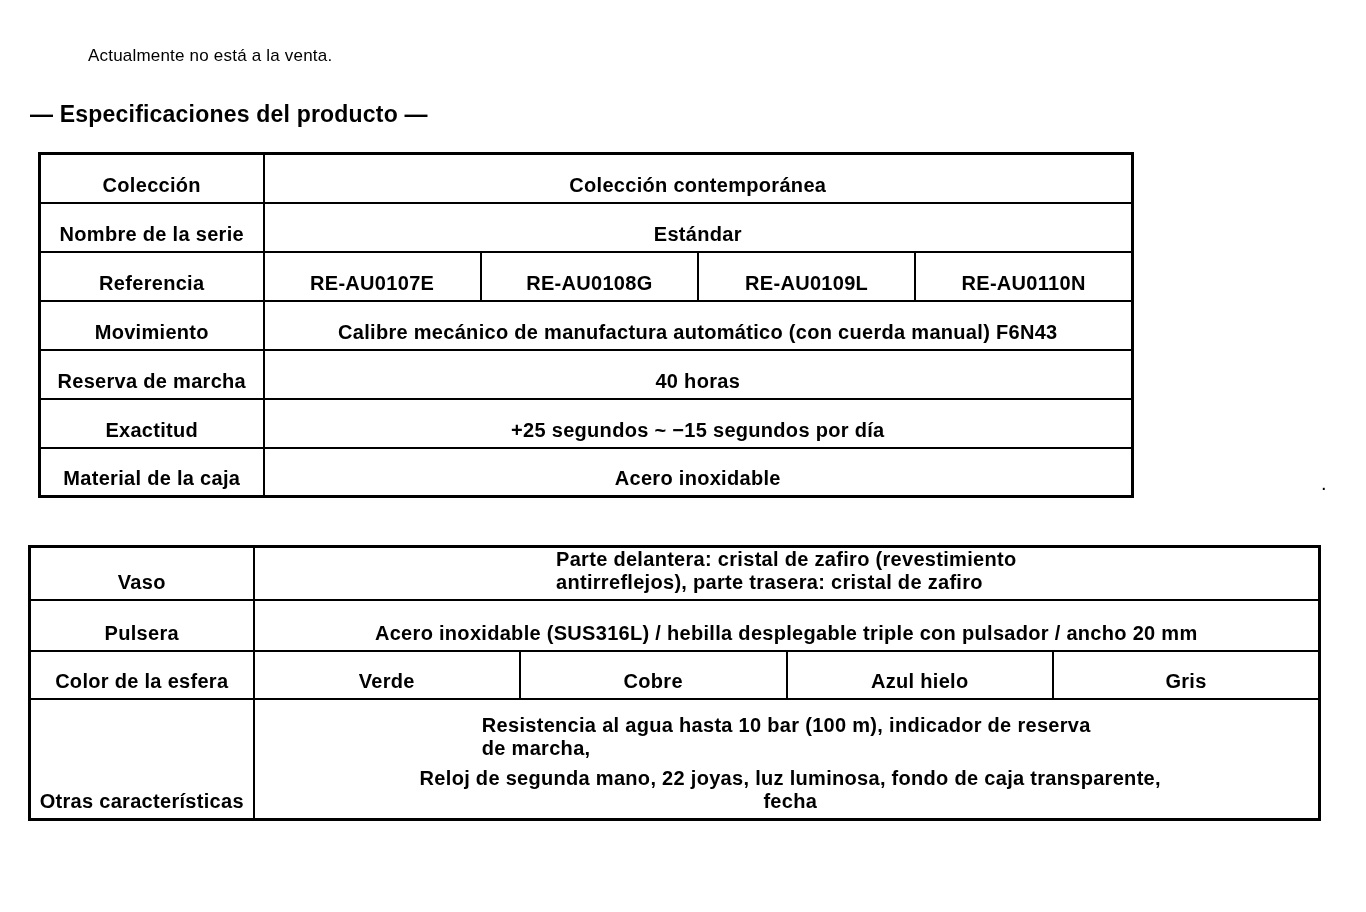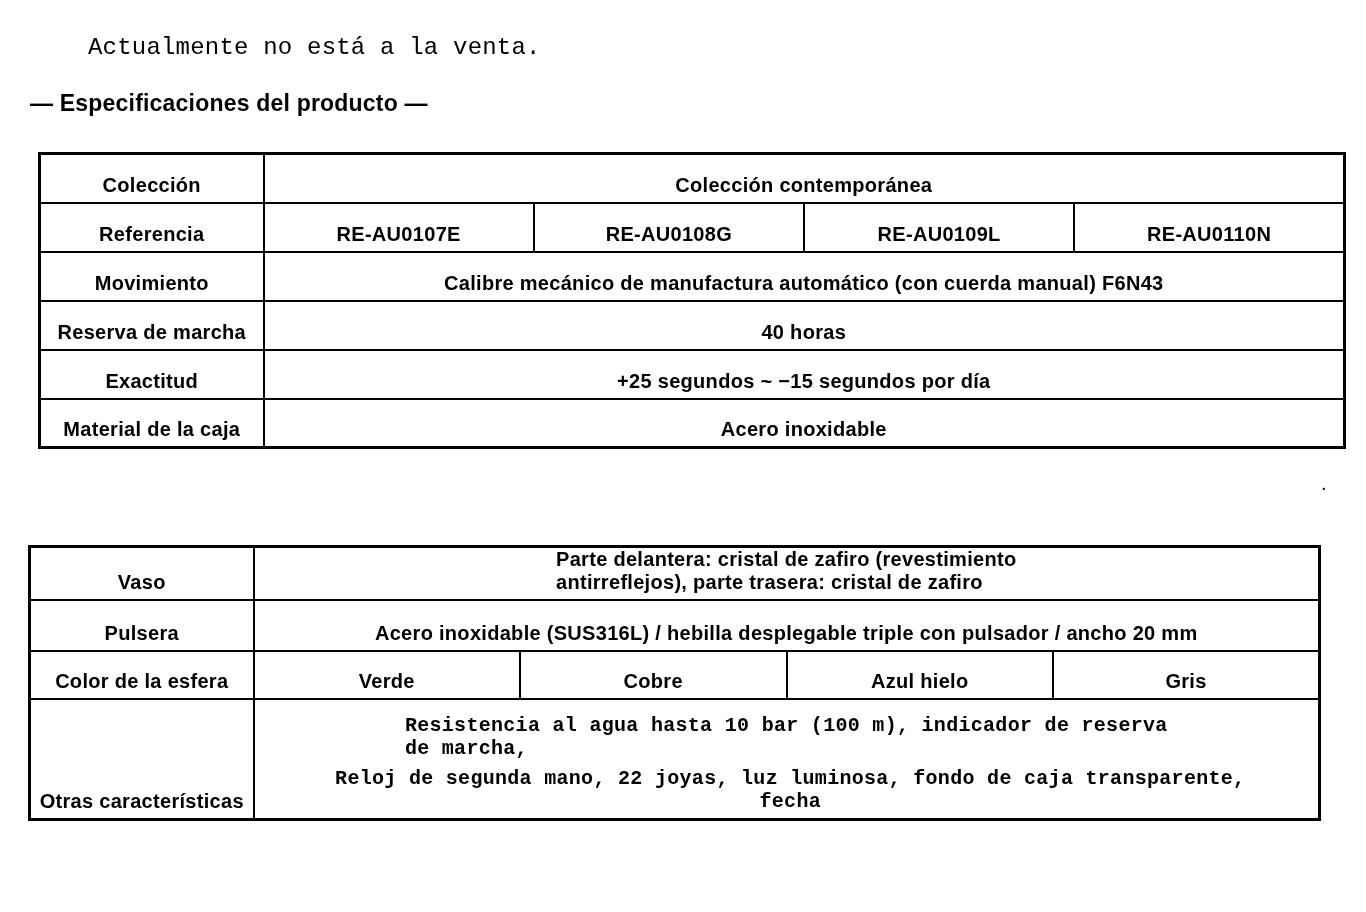--- a/index.html
+++ b/index.html
@@ -1,41 +1,41 @@
 <!DOCTYPE html>
 <html><head>
 <meta charset="utf-8">
 <style>
   html,body{margin:0;padding:0;background:#fff;}
   body{
     width:1366px;height:912px;position:relative;overflow:hidden;
     font-family:"Liberation Sans","DejaVu Sans",sans-serif;color:#000;
   }
-  .note{position:absolute;left:88px;top:34px;font-size:24px;margin:0;letter-spacing:0.2px;font-family:Liberation Mono, monospace;}
-  .heading{position:absolute;left:30px;top:90px;font-size:23px;font-weight:bold;margin:0;letter-spacing:0.2px;}
+  .note{position:absolute;left:88px;top:46px;font-size:17px;margin:0;letter-spacing:0.2px;}
+  .heading{position:absolute;left:30px;top:101px;font-size:23px;font-weight:bold;margin:0;letter-spacing:0.2px;}
   table.spec{
     position:absolute;border-collapse:collapse;table-layout:fixed;
     font-size:20px;font-weight:bold;letter-spacing:0.3px;
     border:3px solid #000;
   }
   table.spec td{border:2px solid #000;vertical-align:bottom;padding:0 4px 5px 4px;}
-  .t1{left:38px;top:152px;width:1308px;}
+  .t1{left:38px;top:152px;width:1096px;}
   .t2{left:28px;top:545px;width:1293px;}
   col.c-label{width:224px;}
   td.lab,td.val{text-align:center;}
   .t1 tr{height:49px;}
   .t2 tr.r1{height:52px;}
   .t2 tr.r2{height:52px;}
   .t2 tr.r3{height:51px;}
   .t2 tr.r4{height:48px;}
   .t2 tr.r5{height:120px;}
   td.multiline{line-height:23px;padding-bottom:4px;}
   .centered-block{display:inline-block;text-align:left;}
   td.otras-label{vertical-align:middle;line-height:23px;padding-bottom:2px;}
-  td.otras-val{vertical-align:middle;line-height:23px;padding:2px 4px;font-family:Liberation Mono, monospace;}
+  td.otras-val{vertical-align:middle;line-height:23px;padding:2px 4px;}
   .para-center{text-align:center;}
   .para-left{text-align:center;padding-left:8px;margin-top:7px;}
   .stray-period{position:absolute;left:1321px;top:472px;font-size:20px;}
 </style>
 </head>
 <body>
 
 <p class="note">Actualmente no está a la venta.</p>
 
 <h2 class="heading">— Especificaciones del producto —</h2>
@@ -45,20 +45,24 @@
       <col class="c-label">
       <col>
       <col>
       <col>
       <col>
     </colgroup>
   <tbody>
     <tr>
       <td class="lab">Colección</td>
       <td class="val" colspan="4">Colección contemporánea</td>
+    </tr>
+    <tr>
+      <td class="lab">Nombre de la serie</td>
+      <td class="val" colspan="4">Estándar</td>
     </tr>
     <tr>
       <td class="lab">Referencia</td>
       <td class="val">RE-AU0107E</td>
       <td class="val">RE-AU0108G</td>
       <td class="val">RE-AU0109L</td>
       <td class="val">RE-AU0110N</td>
     </tr>
     <tr>
       <td class="lab">Movimiento</td>

